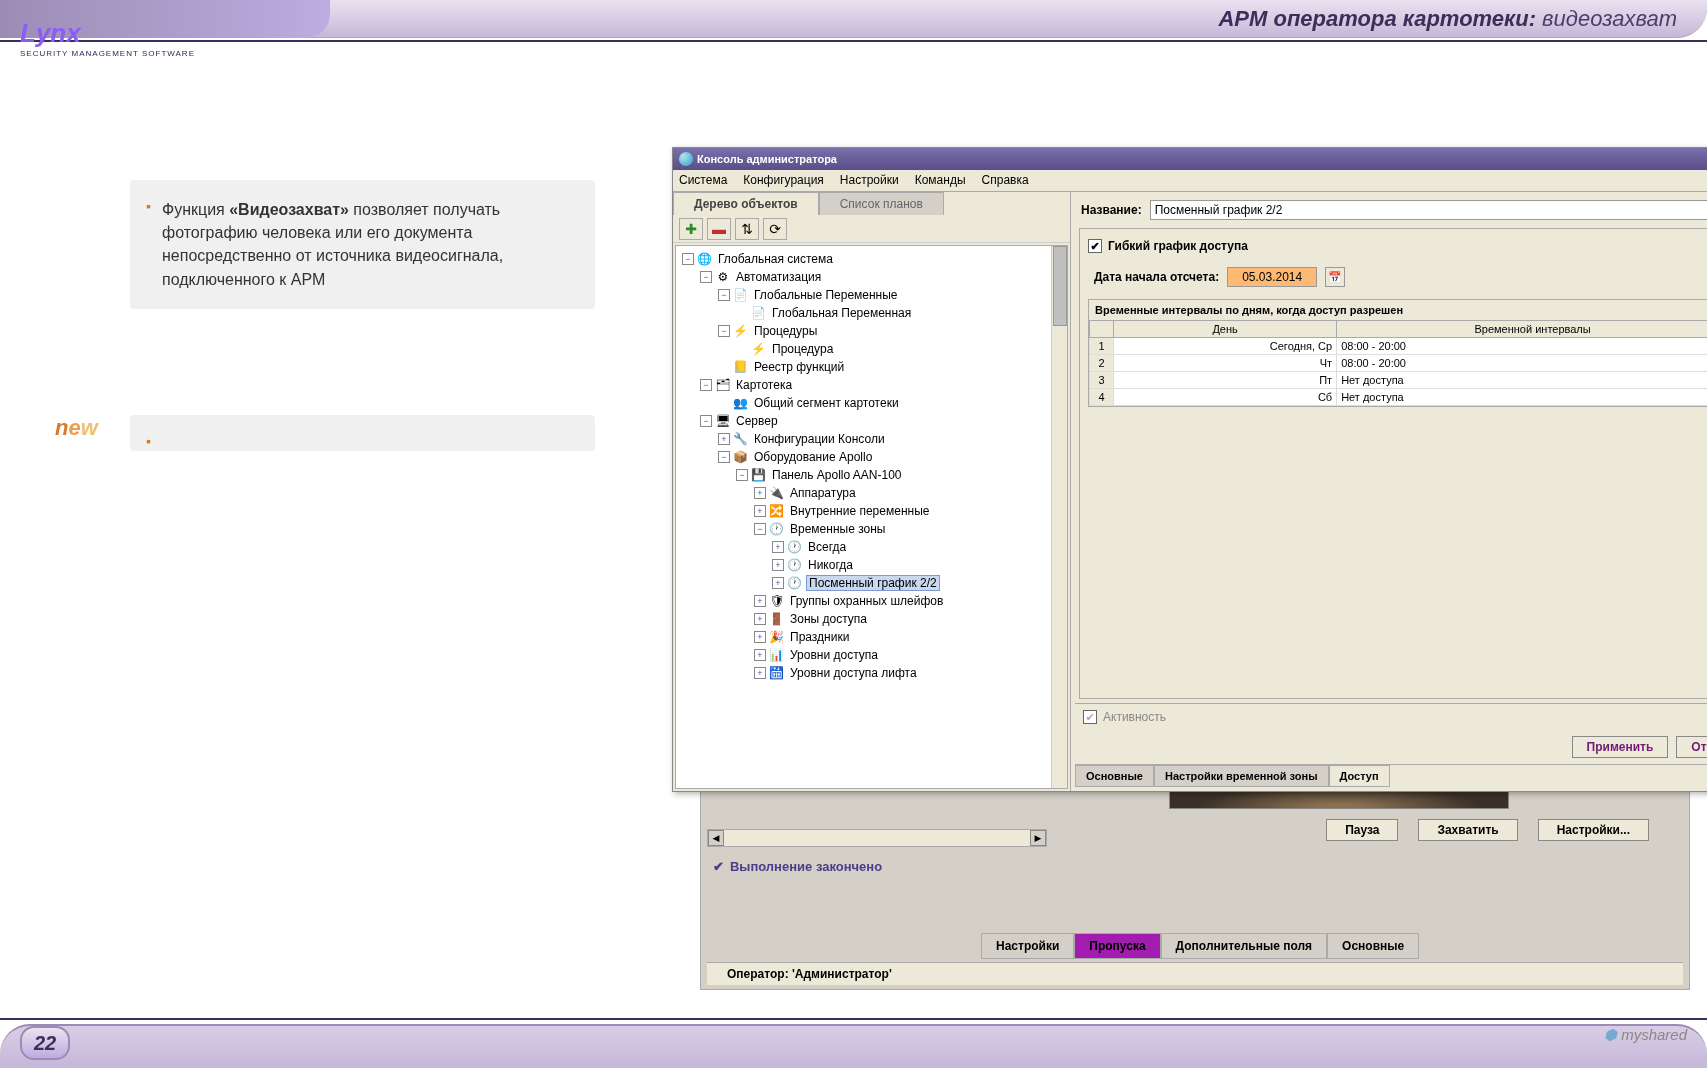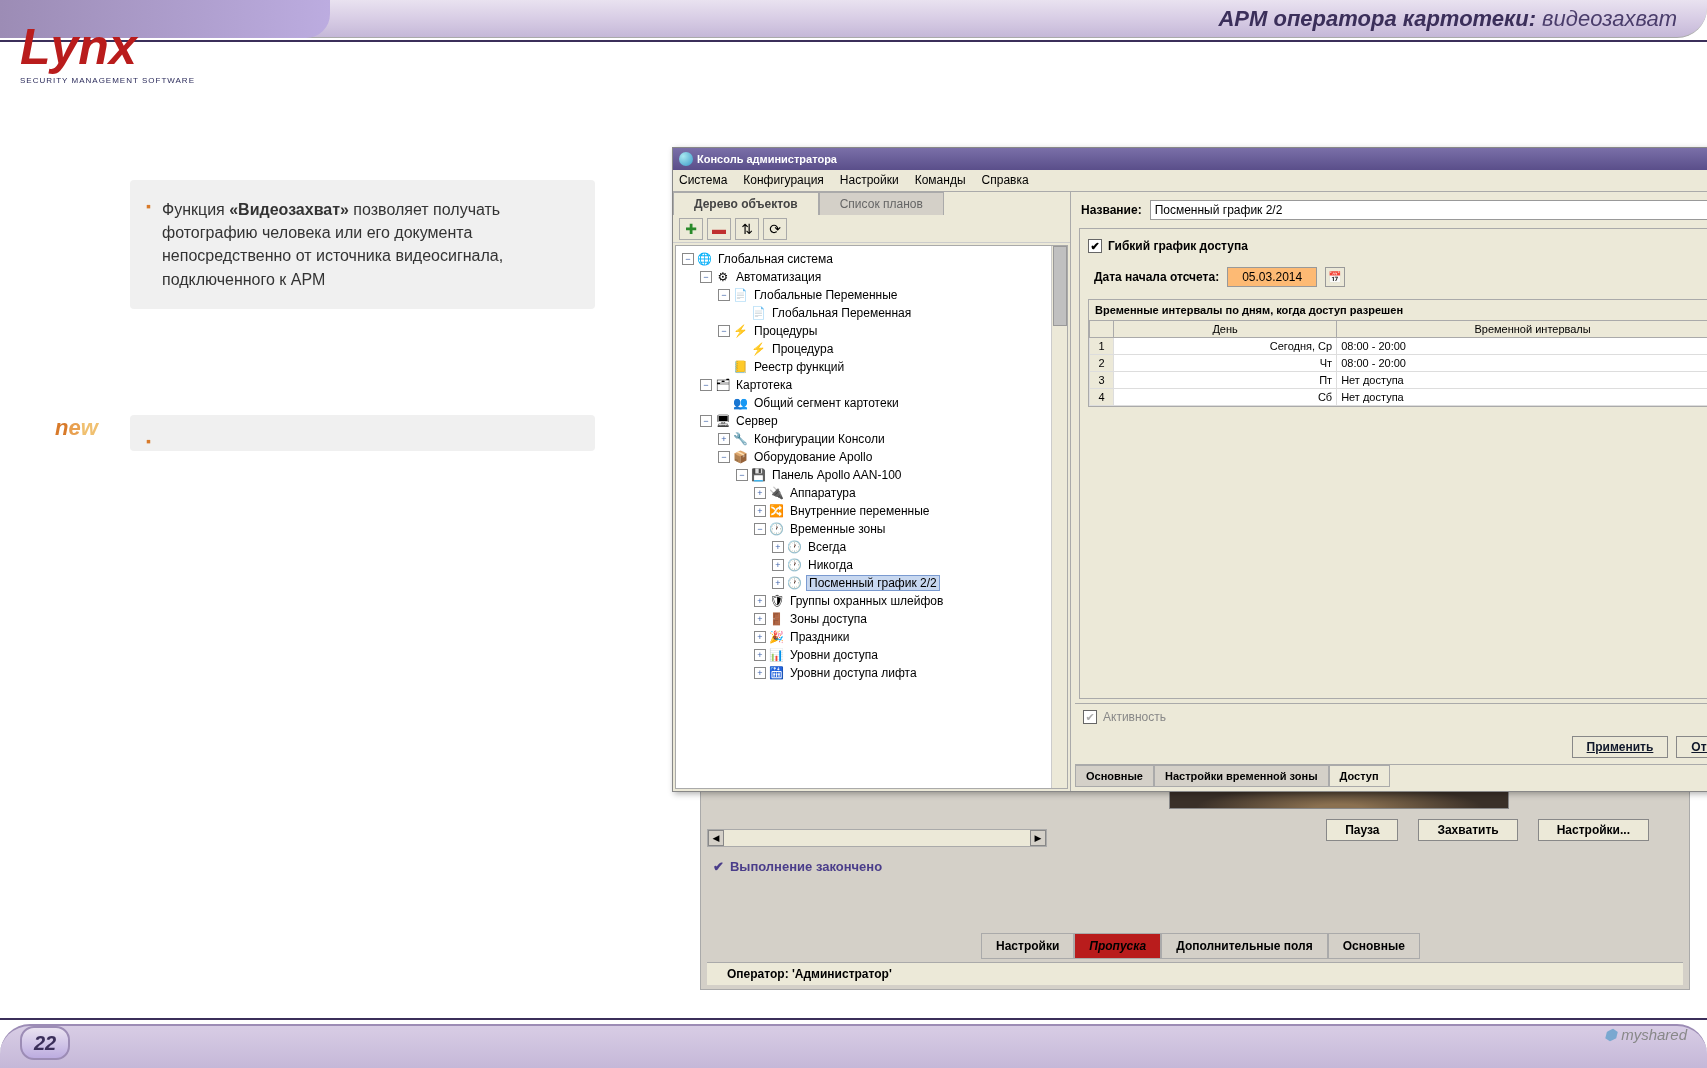--- a/index.html
+++ b/index.html
@@ -6,21 +6,21 @@
 body { font-family: Arial, sans-serif; font-size: 12px; background: #fff; width: 1707px; height: 1068px; position: relative; overflow: hidden; }
 
 
 .top-bar { height: 38px; background: linear-gradient(180deg, #e9e2f0 0%, #d8cde5 50%, #c5b8d8 100%); border-bottom: 1px solid #aaa; position: relative; border-radius: 0 0 30px 30px; }
 .top-bar-accent { position: absolute; left: 0; top: 0; width: 330px; height: 38px; background: linear-gradient(90deg, #9c8cb5, #bcace0); border-radius: 0 0 24px 0; }
 .page-title { position: absolute; right: 30px; top: 6px; font-size: 22px; color: #4a3d6b; font-style: italic; }
 .page-title b { font-weight: bold; color: #3b2f5a; }
 
 
 .logo { position: absolute; left: 20px; top: 18px; width: 180px; height: 75px; }
-.logo-text { font-size: 50px; font-weight: bold; font-style: italic; color: #b91c1c; }
+.logo-text { font-size: 26px; font-weight: bold; font-style: italic; color: #8b5cf6; }
 .logo-sub { font-size: 8px; color: #2a2a5a; letter-spacing: 1px; }
 
 
 .bullet-box { position: absolute; background: #f0f0f0; padding: 18px 24px 18px 32px; width: 465px; border-radius: 4px; }
 .bullet-box .bullet { position: absolute; left: 16px; color: #d87a2a; font-size: 14px; }
 .bullet-box p { font-size: 16px; line-height: 1.45; color: #333; }
 .new-badge { position: absolute; left: 55px; top: 415px; width: 60px; height: 30px; }
 .new-text { font-size: 22px; font-weight: bold; font-style: italic; }
 .new-text .n1 { color: #d87a2a; } .new-text .n2 { color: #e8a050; } .new-text .n3 { color: #f0c070; }
 
@@ -67,37 +67,37 @@
 .interval-group { border: 1px solid #aaa; margin-top: 8px; padding: 0; }
 .interval-title { font-weight: bold; font-size: 11px; padding: 4px 6px; background: #ece9d8; }
 .interval-table-wrap { display: flex; }
 .interval-table { border-collapse: collapse; flex: 1; background: #fff; font-size: 11px; }
 .interval-table th { background: #ece9d8; border: 1px solid #aaa; padding: 2px 4px; font-weight: normal; }
 .interval-table td { border: 1px solid #ddd; padding: 2px 4px; }
 .interval-btns { width: 28px; display: flex; flex-direction: column; gap: 6px; padding: 4px; }
 .sq-btn { width: 22px; height: 22px; border: 1px solid #888; background: #ece9d8; display: flex; align-items: center; justify-content: center; font-size: 14px; cursor: pointer; }
 .activity-row { margin-top: auto; padding: 6px 8px; border-top: 1px solid #aaa; color: #888; display: flex; align-items: center; gap: 6px; }
 .btn-row { display: flex; justify-content: flex-end; gap: 8px; padding: 6px; }
-.win-btn { padding: 3px 14px; border: 1px solid #888; background: #ece9d8; cursor: pointer; font-size: 12px; font-weight: bold; color: #0f172a; text-decoration: underline; }
+.win-btn { padding: 3px 14px; border: 1px solid #888; background: #ece9d8; cursor: pointer; font-size: 12px; font-weight: bold; color: #701a75; }
 .bottom-tabs { display: flex; border-top: 1px solid #aaa; }
 .bottom-tab { padding: 4px 10px; background: #d4d0c8; border: 1px solid #aaa; font-size: 11px; font-weight: bold; cursor: pointer; }
 .bottom-tab.active { background: #ece9d8; }
 
 
 .bg-window { position: absolute; left: 700px; top: 780px; width: 990px; height: 210px; background: #d4d0c8; border: 1px solid #aaa; }
 .bg-scroll { position: absolute; left: 6px; top: 48px; width: 340px; height: 18px; background: #ece9d8; border: 1px solid #aaa; }
 .bg-scroll-btn { width: 16px; height: 16px; background: #d4d0c8; border: 1px solid #888; display: inline-flex; align-items: center; justify-content: center; font-size: 9px; }
 .bg-status { position: absolute; left: 12px; top: 78px; font-weight: bold; color: #4a3d8a; font-size: 13px; }
 .bg-check { color: #4a3d8a; margin-right: 6px; }
 .bg-operator { position: absolute; left: 6px; bottom: 4px; font-size: 12px; font-weight: bold; border-top: 1px solid #aaa; padding: 4px 20px; width: calc(100% - 12px); background: #ece9d8; }
 .capture-btns { position: absolute; right: 40px; top: 38px; display: flex; gap: 20px; }
 .capture-btn { padding: 3px 18px; border: 1px solid #888; background: #ece9d8; font-weight: bold; font-size: 12px; cursor: pointer; }
 .lower-tabs { position: absolute; left: 280px; bottom: 30px; display: flex; }
 .lower-tab { padding: 5px 14px; border: 1px solid #aaa; background: #d4d0c8; font-size: 12px; font-weight: bold; cursor: pointer; }
-.lower-tab.active { background: #b91c1c; font-style: italic; }
+.lower-tab.active { background: #a21caf; }
 .preview-strip { position: absolute; right: 180px; top: 0; width: 340px; height: 28px; background: radial-gradient(ellipse at center bottom, #8a7050 10%, #3a3028 60%); border: 1px solid #888; }
 
 
 .bottom-bar { position: absolute; bottom: 0; left: 0; right: 0; height: 44px; background: linear-gradient(180deg, #d8cde5 0%, #c5b8d8 100%); border-top: 2px solid #9c8cb5; display: flex; padding: 0 20px; border-radius: 30px 30px 0 0; }
 .page-num { width: 50px; height: 34px; background: linear-gradient(180deg, #e9e2f0, #bcace0); border: 2px solid #9c8cb5; border-radius: 14px; display: flex; align-items: center; justify-content: center; font-size: 20px; font-weight: bold; font-style: italic; color: #3b2f5a; }
 .myshared { margin-left: auto; font-size: 15px; color: #888; font-style: italic; }
 .divider { position: absolute; left: 0; right: 0; top: 40px; height: 2px; background: #3b2f5a; }
 .divider2 { position: absolute; left: 0; right: 0; bottom: 48px; height: 2px; background: #3b2f5a; }
 </style>
 </head>

